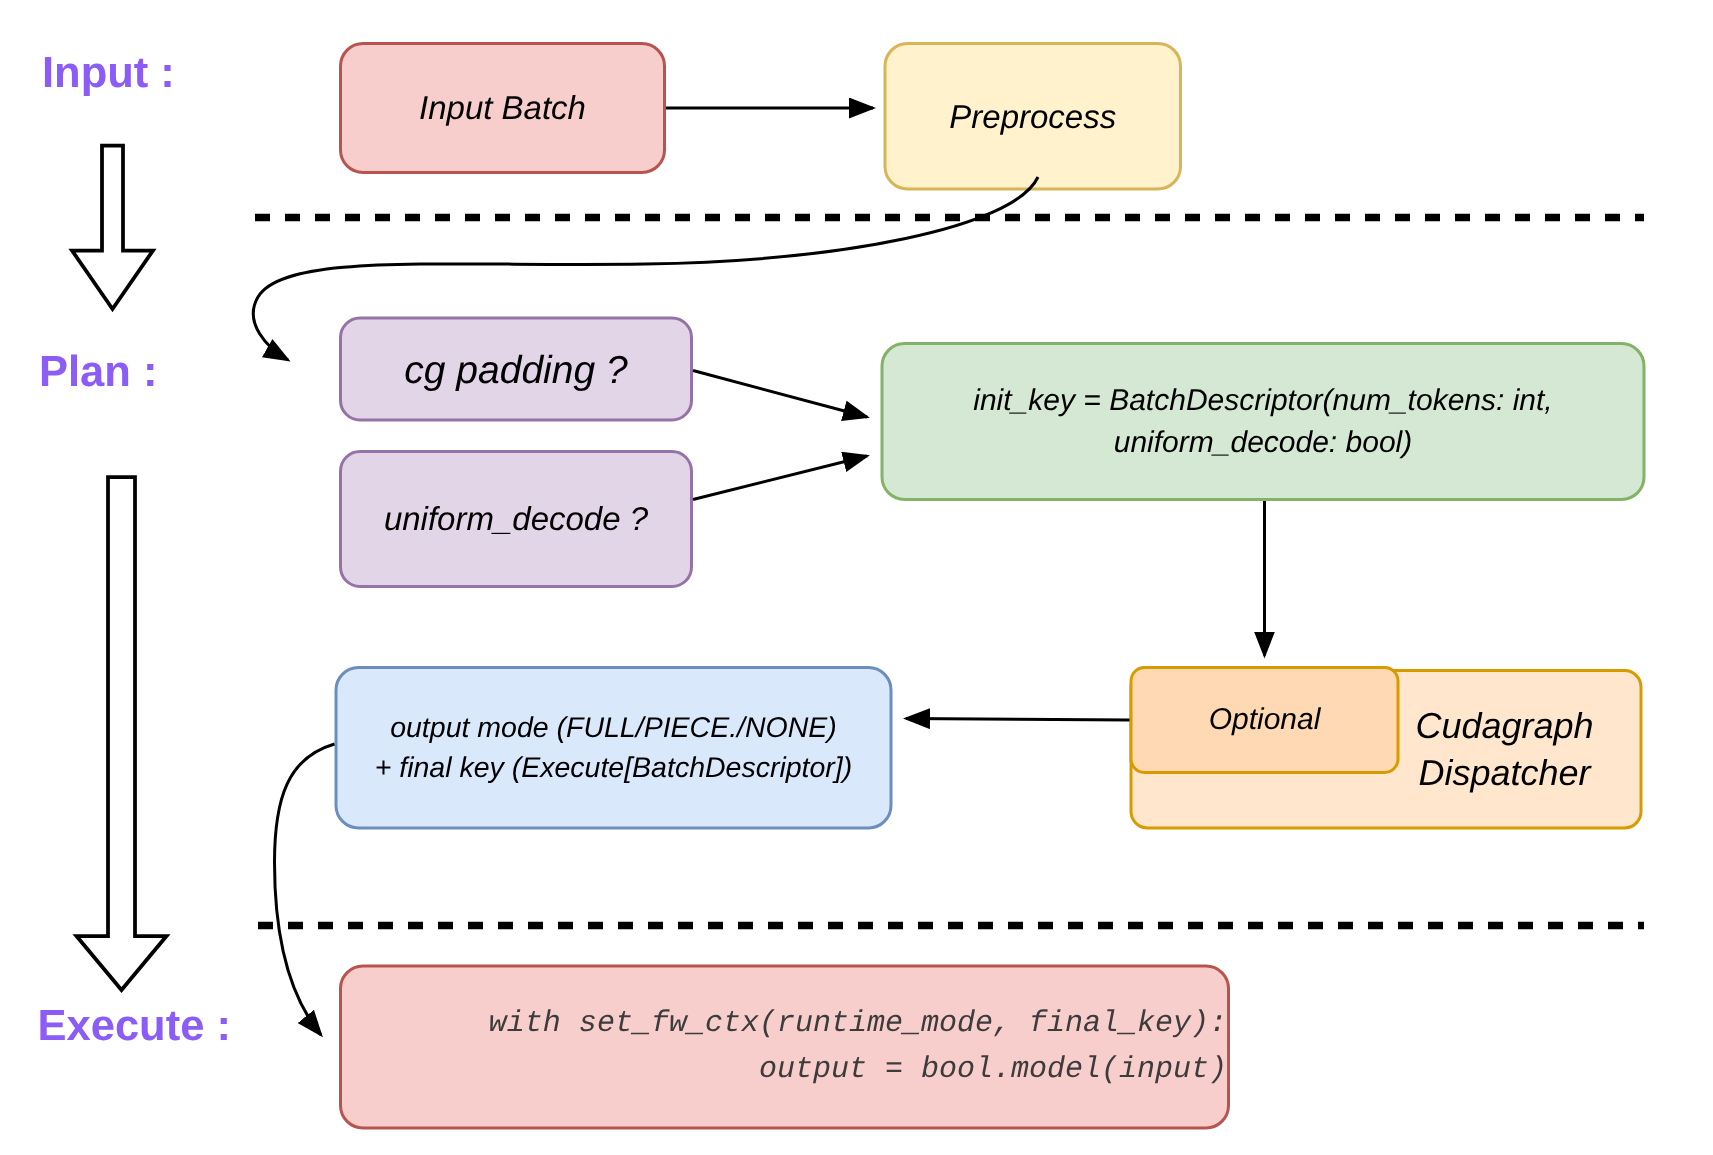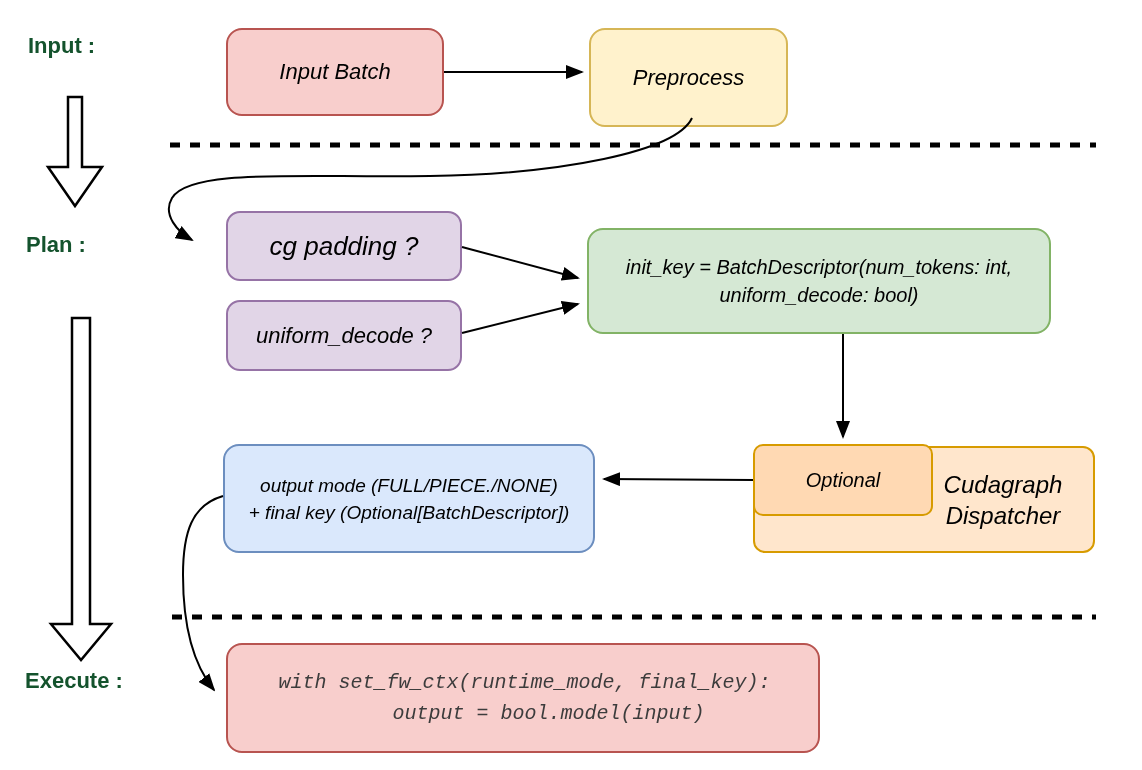--- a/index.html
+++ b/index.html
@@ -7,47 +7,47 @@
     --yellow-fill:#fff2cc; --yellow-stroke:#d6b656;
     --purple-fill:#e1d5e7; --purple-stroke:#9673a6;
     --green-fill:#d5e8d4; --green-stroke:#82b366;
     --orange-fill:#ffe6cc; --orange-inner-fill:#ffd9b3; --orange-stroke:#d79b00;
     --blue-fill:#dae8fc; --blue-stroke:#6c8ebf;
     --line-color:#000000; --code-text:#3c3c3c;
   }
   html,body{margin:0;padding:0;background:#ffffff;}
   #canvas{position:relative;width:1142px;height:770px;background:#ffffff;overflow:hidden;
           font-family:"Liberation Sans", sans-serif;color:#000;}
-  .stage-label{position:absolute;font-weight:bold;font-size:22px;color:#14532d;text-align:center;}
+  .stage-label{position:absolute;font-weight:bold;font-size:29px;color:#8b5cf6;text-align:center;}
   #label-input{left:28px;top:33px;}
   #label-plan{left:26px;top:232px;}
   #label-execute{left:25px;top:668px;}
 
   .node{position:absolute;display:flex;align-items:center;justify-content:center;
         text-align:center;box-sizing:border-box;border-radius:16px;border:2px solid #000;font-style:italic;}
   #node-input-batch{left:226px;top:28px;width:218px;height:88px;
         background:var(--red-fill);border-color:var(--red-stroke);font-size:22px;}
   #node-preprocess{left:589px;top:28px;width:199px;height:99px;
         background:var(--yellow-fill);border-color:var(--yellow-stroke);font-size:22px;}
   #node-cg-padding{left:226px;top:211px;width:236px;height:70px;border-radius:14px;
         background:var(--purple-fill);border-color:var(--purple-stroke);font-size:26px;}
-  #node-uniform-decode{left:226px;top:300px;width:236px;height:71px;border-radius:14px;
+  #node-uniform-decode{left:226px;top:300px;width:236px;height:92px;border-radius:14px;
         background:var(--purple-fill);border-color:var(--purple-stroke);font-size:22px;}
-  #node-init-key{left:587px;top:228px;width:464px;height:106px;flex-direction:column;
+  #node-init-key{left:587px;top:228px;width:510px;height:106px;flex-direction:column;
         background:var(--green-fill);border-color:var(--green-stroke);font-size:20px;line-height:28px;}
   #node-cudagraph-dispatcher{left:753px;top:446px;width:342px;height:107px;border-radius:12px;
         background:var(--orange-fill);border-color:var(--orange-stroke);justify-content:flex-end;}
   #cudagraph-label{width:168px;text-align:center;font-size:24px;line-height:31px;padding-right:6px;}
   #node-dispatch{left:753px;top:444px;width:180px;height:72px;border-radius:10px;
         background:var(--orange-inner-fill);border-color:var(--orange-stroke);font-size:20px;z-index:3;}
   #node-runtime-mode{left:223px;top:444px;width:372px;height:109px;flex-direction:column;
         background:var(--blue-fill);border-color:var(--blue-stroke);font-size:19px;line-height:27px;}
   #node-execute-code{left:226px;top:643px;width:594px;height:110px;flex-direction:column;
         background:var(--red-fill);border-color:var(--red-stroke);
-        align-items:center;justify-content:center;}
+        align-items:flex-end;justify-content:center;}
   .code-line{font-family:"Liberation Mono", monospace;font-size:20px;line-height:31px;
         color:var(--code-text);white-space:pre;padding-left:3px;text-align:left;}
 
   #wires{position:absolute;left:0;top:0;width:1142px;height:770px;z-index:5;pointer-events:none;}
   .connector{fill:none;stroke:var(--line-color);stroke-width:2;}
   .divider{stroke:var(--line-color);stroke-width:5;stroke-dasharray:10 10;}
   .block-arrow{fill:#ffffff;stroke:var(--line-color);stroke-width:2.5;stroke-linejoin:miter;}
 </style>
 </head>
 <body>
@@ -82,21 +82,21 @@
   <div class="node" id="node-cudagraph-dispatcher">
     <div id="cudagraph-label">Cudagraph Dispatcher</div>
   </div>
 
   <div class="node" id="node-dispatch">
     <span>Optional</span>
   </div>
 
   <div class="node" id="node-runtime-mode">
     <div>output mode (FULL/PIECE./NONE)</div>
-    <div>+ final key (Optional[BatchDescriptor])</div>
+    <div>+ final key (Execute[BatchDescriptor])</div>
   </div>
 
   <div class="node" id="node-execute-code">
     <div class="code-line">with set_fw_ctx(runtime_mode, final_key):</div>
     <div class="code-line">    output = bool.model(input)</div>
   </div>
 
   <svg id="wires" viewBox="0 0 1142 770" xmlns="http://www.w3.org/2000/svg">
     <defs>
       <marker id="arrowhead" markerWidth="9" markerHeight="7" refX="8" refY="3.5" orient="auto">

